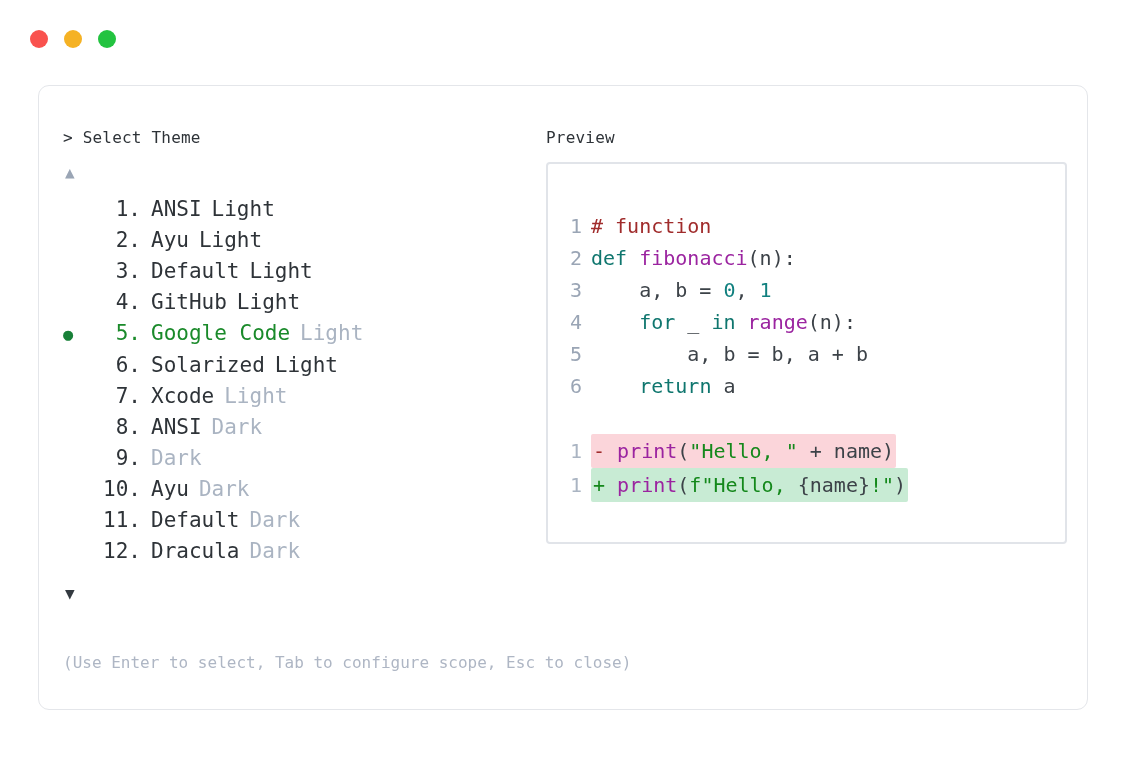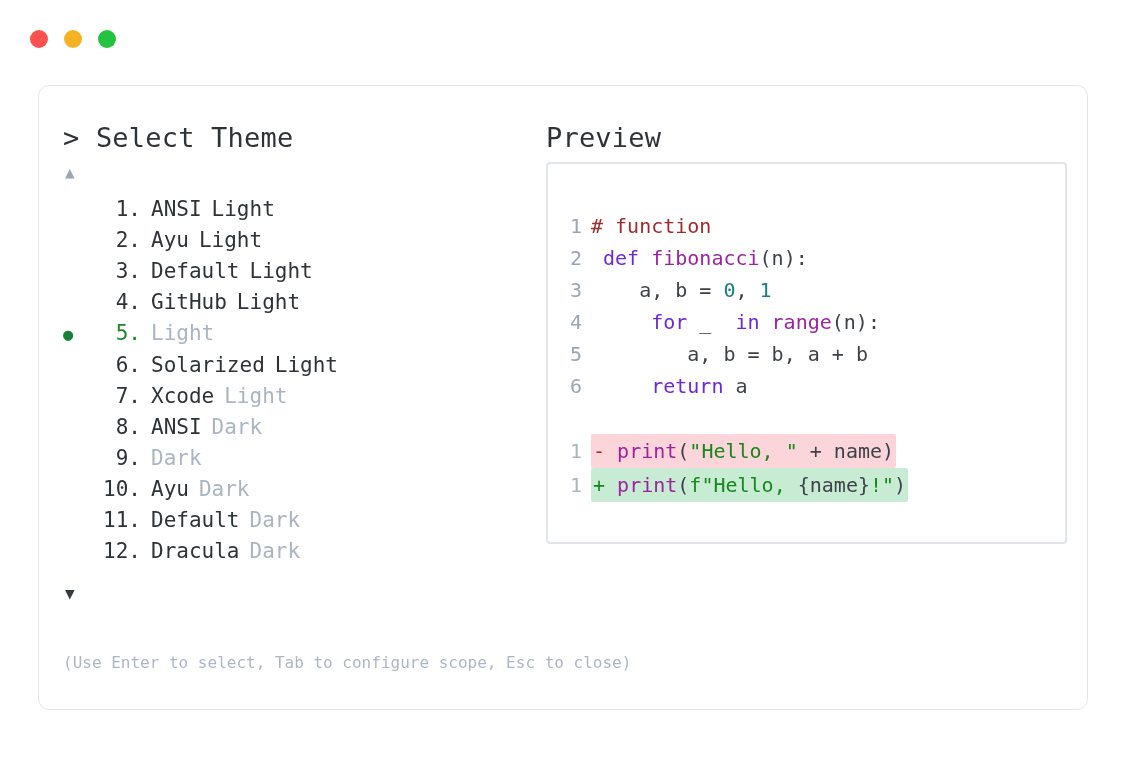--- a/index.html
+++ b/index.html
@@ -61,21 +61,21 @@
     width: 475px;
     flex: 0 0 475px;
   }
   #right-pane {
     flex: 1 1 auto;
     padding-left: 8px;
   }
 
   
   .pane-header {
-    font-size: 27px;
+    font-size: 16px;
     line-height: 28px;
     color: #2e3338;
     letter-spacing: 0.2px;
     white-space: pre;
   }
 
   
   .scroll-arrow {
     font-size: 16px;
     line-height: 22px;
@@ -146,21 +146,21 @@
     flex: 0 0 16px;
     text-align: right;
     color: #9aa5b5;
     margin-right: 9px;
   }
   .code-body { white-space: pre; }
   .blank-line { height: 32px; }
 
   
   .tok-comment { color: #a02c2c; }
-  .tok-kw      { color: #6d28d9; margin-left: 12px; }
+  .tok-kw      { color: #0f766e; }
   .tok-fn      { color: #9b24a0; margin-top: 36px; }
   .tok-num     { color: #11807f; }
   .tok-str     { color: #14881b; }
   .tok-plain   { color: #3c4248; }
   .tok-punct   { color: #3c4248; }
 
   
   .diff-line { display: flex; align-items: baseline; white-space: pre; }
   .diff-line .ln { color: #aab4c2; }
   .diff-body {
@@ -200,21 +200,21 @@
 
         <div class="pane-header">&gt; Select Theme</div>
 
         <div class="scroll-arrow" id="scroll-up">▲</div>
 
         <ul id="theme-list">
             <li class="theme-row"><span class="bullet-cell"></span><span class="num-cell"> 1.</span><span class="name-cell">ANSI</span><span class="variant-cell variant-dark">Light</span></li>
             <li class="theme-row"><span class="bullet-cell"></span><span class="num-cell"> 2.</span><span class="name-cell">Ayu</span><span class="variant-cell variant-dark">Light</span></li>
             <li class="theme-row"><span class="bullet-cell"></span><span class="num-cell"> 3.</span><span class="name-cell">Default</span><span class="variant-cell variant-dark">Light</span></li>
             <li class="theme-row"><span class="bullet-cell"></span><span class="num-cell"> 4.</span><span class="name-cell">GitHub</span><span class="variant-cell variant-dark">Light</span></li>
-            <li class="theme-row selected"><span class="bullet-cell">●</span><span class="num-cell"> 5.</span><span class="variant-cell variant-muted">Light</span></li>
+            <li class="theme-row selected"><span class="bullet-cell">●</span><span class="num-cell"> 5.</span><span class="name-cell">Google Code</span><span class="variant-cell variant-muted">Light</span></li>
             <li class="theme-row"><span class="bullet-cell"></span><span class="num-cell"> 6.</span><span class="name-cell">Solarized</span><span class="variant-cell variant-dark">Light</span></li>
             <li class="theme-row"><span class="bullet-cell"></span><span class="num-cell"> 7.</span><span class="name-cell">Xcode</span><span class="variant-cell variant-muted">Light</span></li>
             <li class="theme-row"><span class="bullet-cell"></span><span class="num-cell"> 8.</span><span class="name-cell">ANSI</span><span class="variant-cell variant-muted">Dark</span></li>
             <li class="theme-row"><span class="bullet-cell"></span><span class="num-cell"> 9.</span><span class="variant-cell variant-muted">Dark</span></li>
             <li class="theme-row"><span class="bullet-cell"></span><span class="num-cell">10.</span><span class="name-cell">Ayu</span><span class="variant-cell variant-muted">Dark</span></li>
             <li class="theme-row"><span class="bullet-cell"></span><span class="num-cell">11.</span><span class="name-cell">Default</span><span class="variant-cell variant-muted">Dark</span></li>
             <li class="theme-row"><span class="bullet-cell"></span><span class="num-cell">12.</span><span class="name-cell">Dracula</span><span class="variant-cell variant-muted">Dark</span></li>
           </ul>
 
         <div class="scroll-arrow" id="scroll-down">▼</div>

